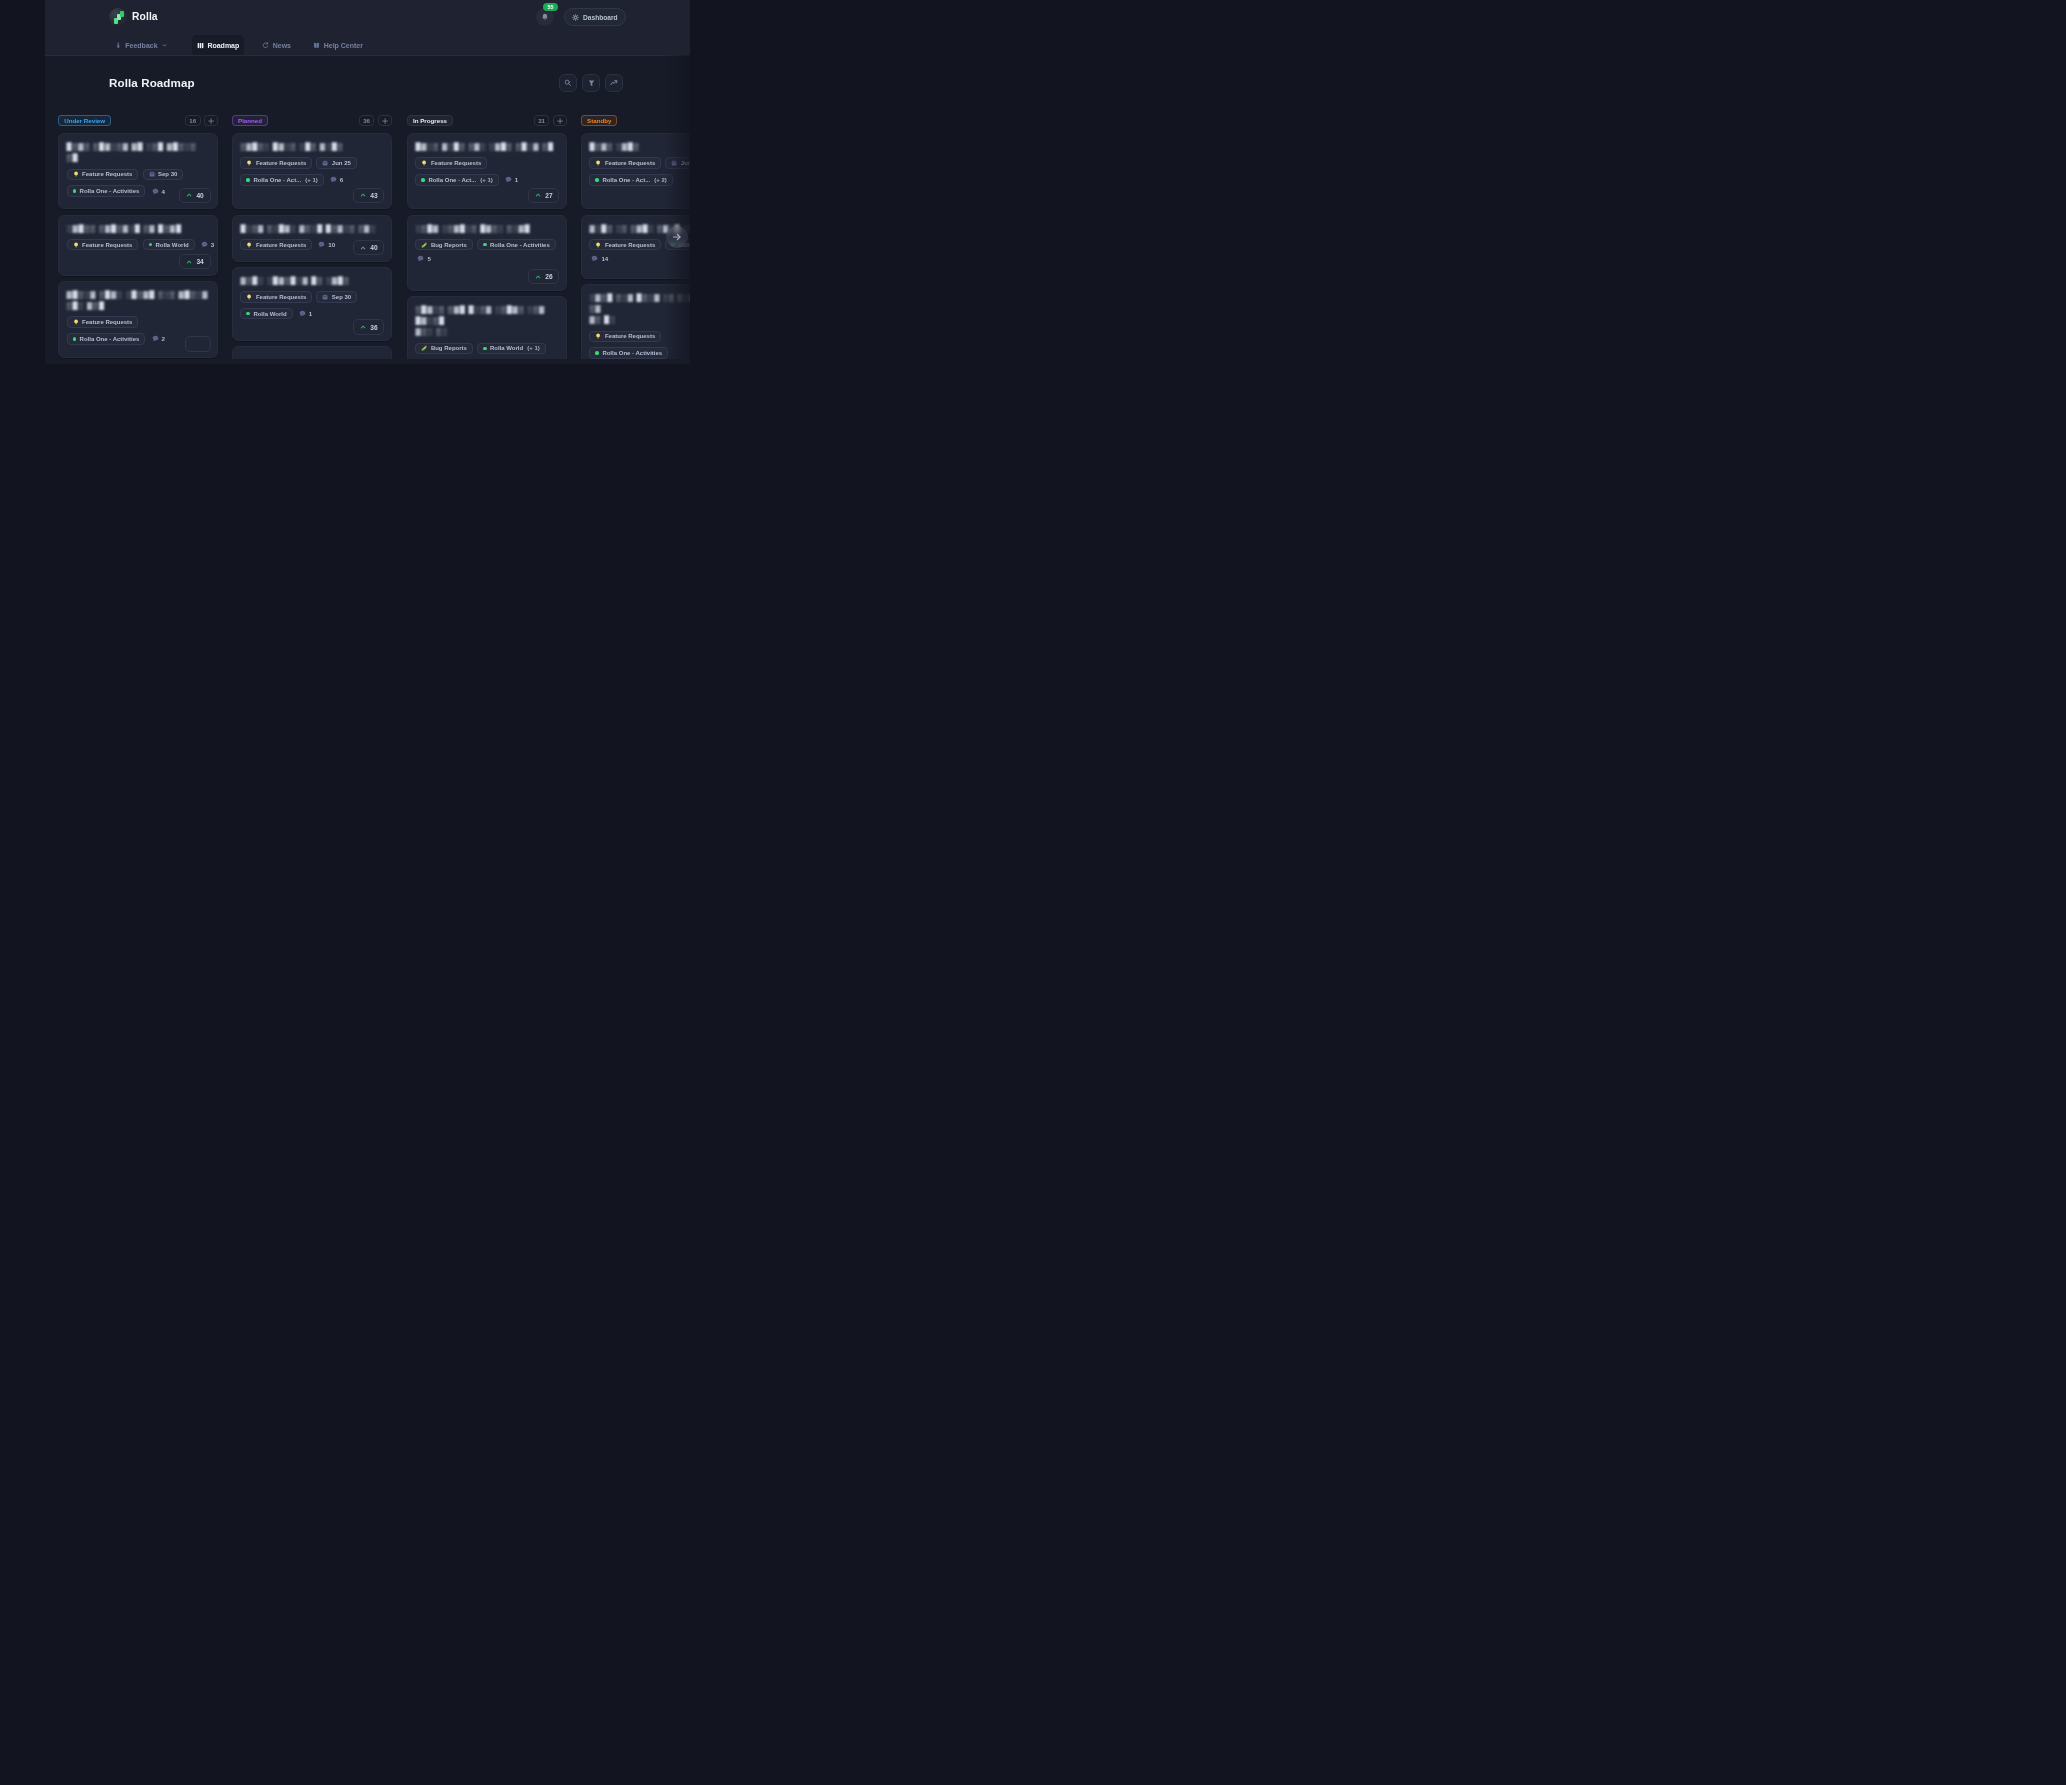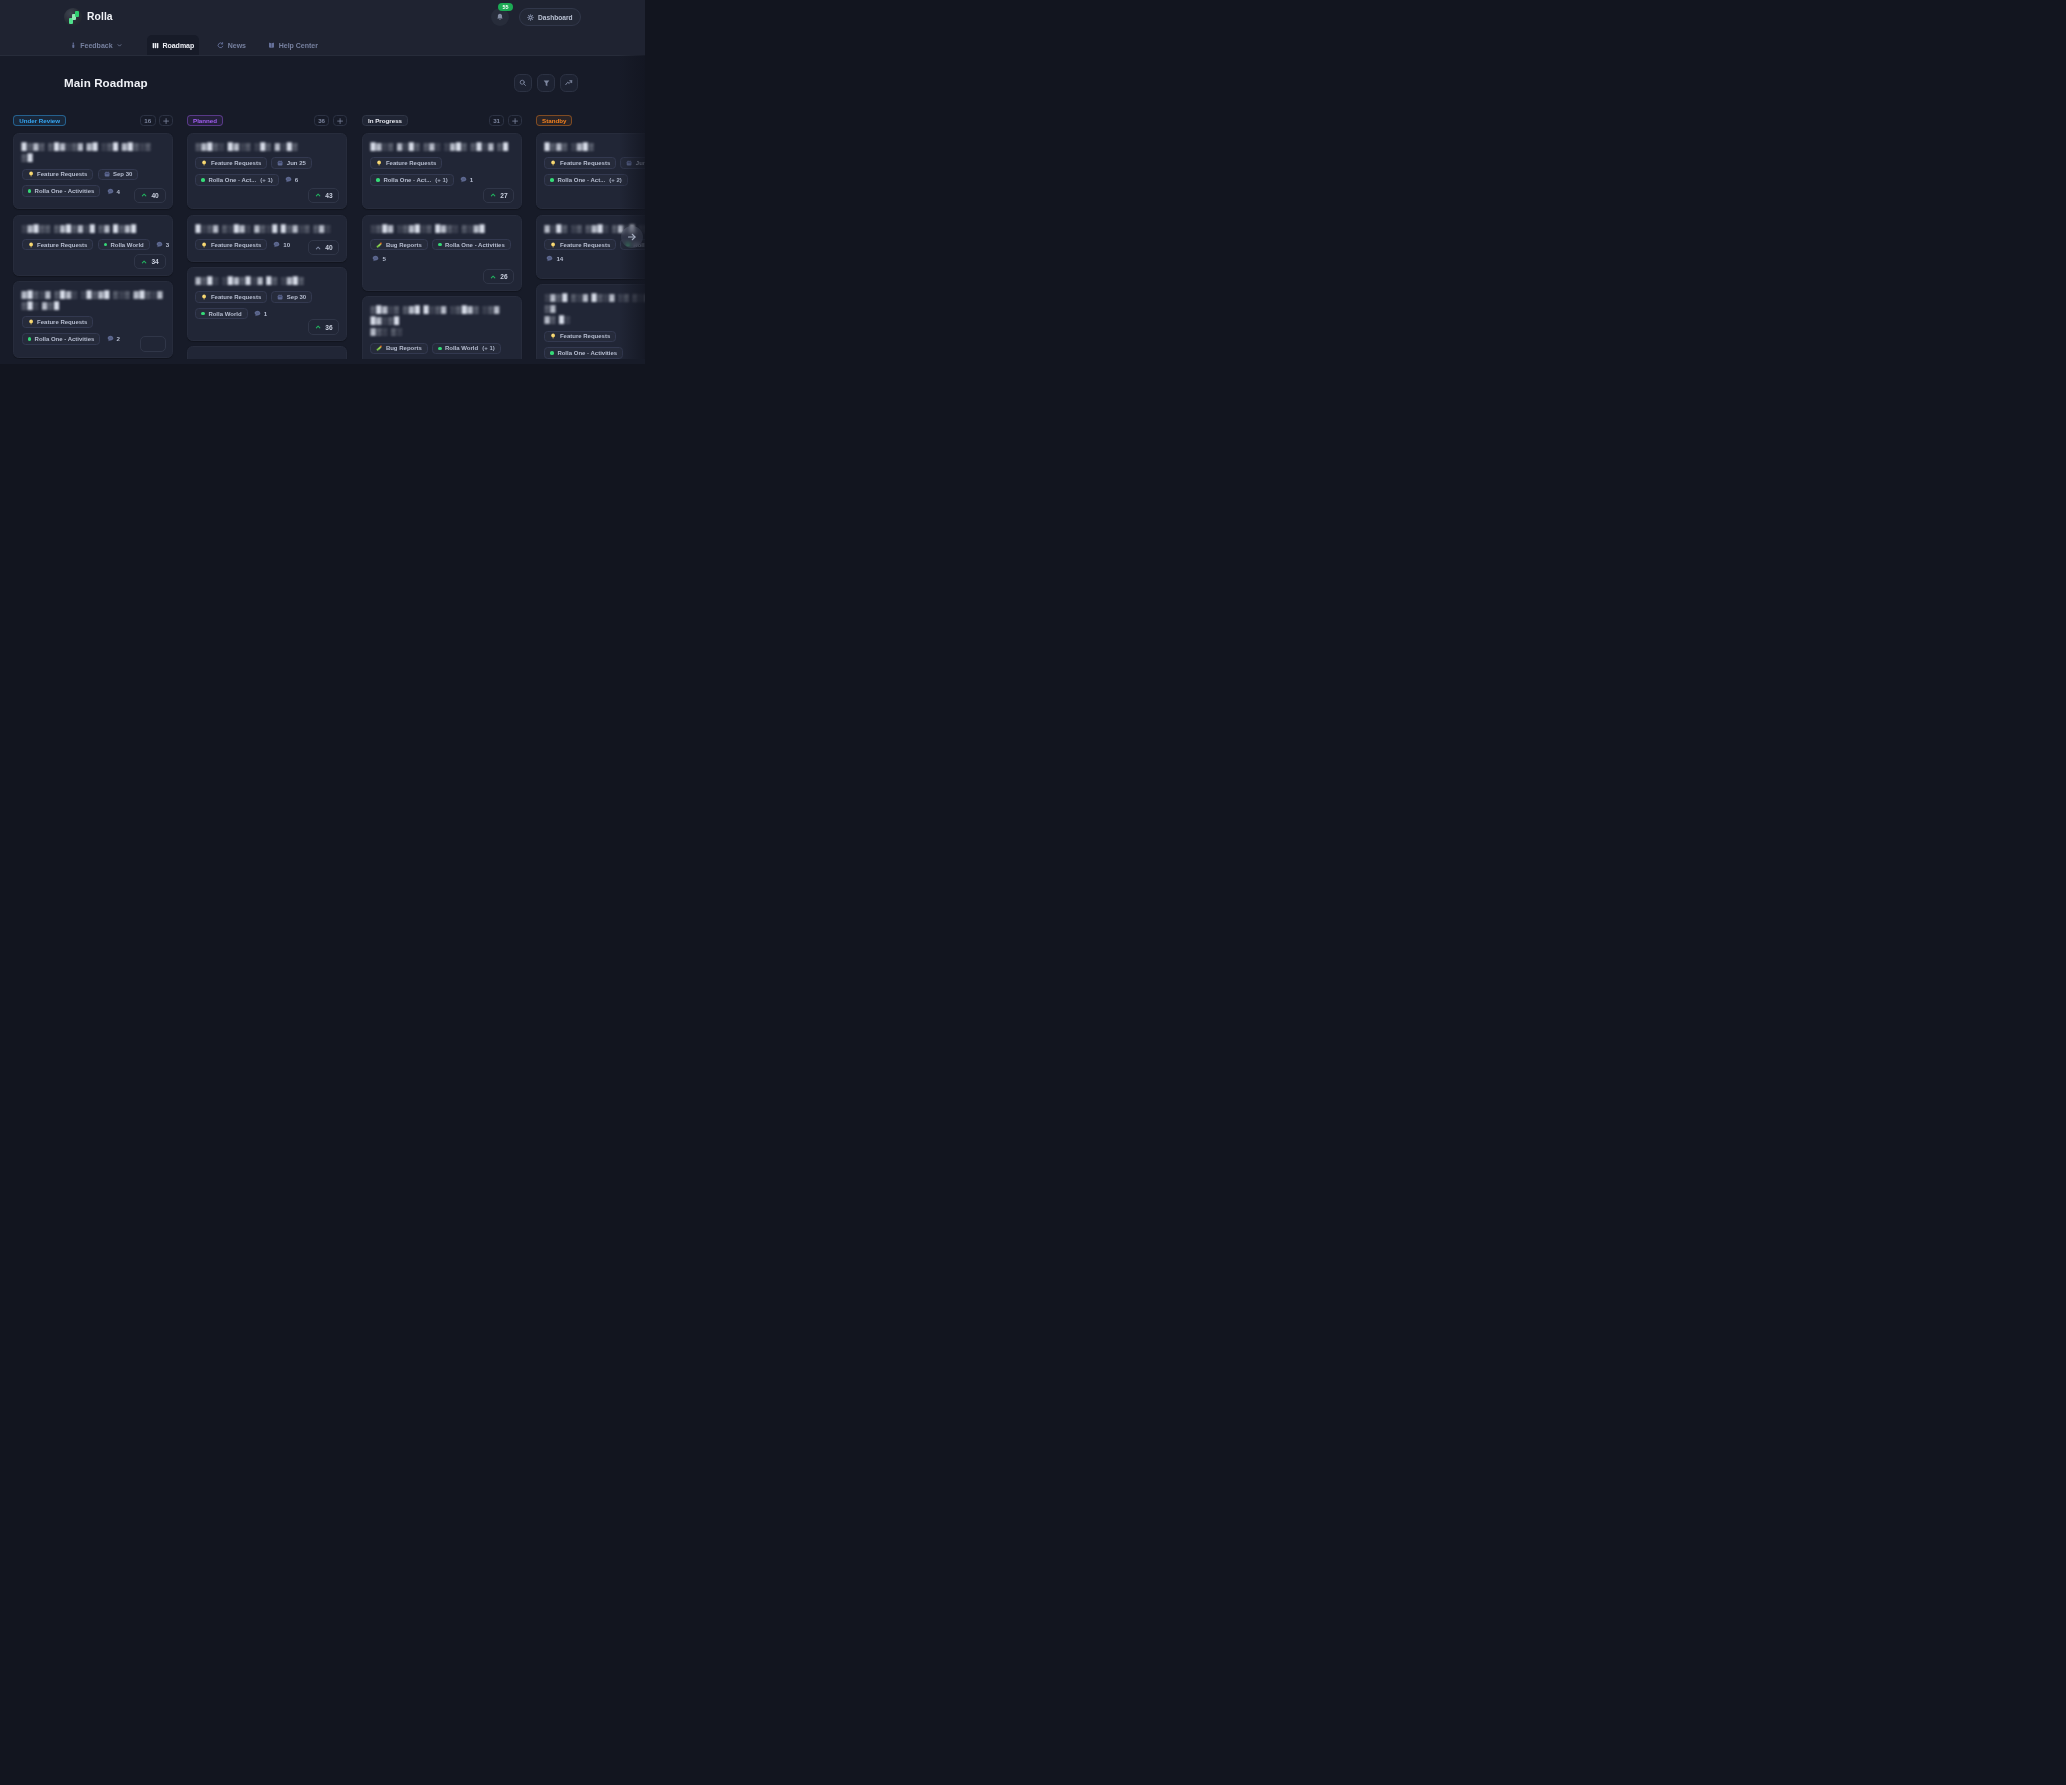--- a/index.html
+++ b/index.html
@@ -1,17 +1,17 @@
 <!DOCTYPE html>
 <html style="font-size:6.6px"><head>
 <meta charset="utf-8">
 <style>
   html,body{margin:0;padding:0;background:#12151f;}
   body{font-family:"Liberation Sans","DejaVu Sans",sans-serif;-webkit-font-smoothing:antialiased;}
-  #stage{position:relative;width:645px;height:364px;background:#171b28;overflow:hidden;}
+  #stage{position:relative;width:645px;height:364px;background:#171b28;overflow:hidden;margin-left:45px;}
 
   
   #header-band{position:absolute;left:0;top:0;width:645px;height:55px;background:#1f2331;border-bottom:0.4px solid #272c3a;}
   #logo{position:absolute;left:64px;top:8.3px;width:18px;height:18px;border-radius:50%;
     background:radial-gradient(circle at 35% 30%,#3d434f 0%,#272b34 55%,#1d2028 100%);overflow:hidden;}
   #logo .sq{position:absolute;border-radius:1px;}
   #logo .sq1{left:5px;top:9.5px;width:4.1px;height:5.8px;background:#4fe08c;}
   #logo .sq2{left:7.9px;top:6.2px;width:4.1px;height:5.4px;background:#8fe9b4;}
   #logo .sq3{left:10.7px;top:2.9px;width:4.1px;height:5.8px;background:#2ece6f;}
   #brand-name{position:absolute;left:87px;top:8.3px;height:18px;line-height:18px;color:#f2f4f8;font-size:10.3px;font-weight:800;letter-spacing:0.1px;}
@@ -144,21 +144,21 @@
       <div class="tab" id="tab-help-center">
         <span class="ticon">
           <svg width="7" height="7" viewBox="0 0 16 16" fill="currentColor">
             <path d="M7.6 3.1C6.2 1.9 4 1.6 2.3 1.9v10.5c1.7-.3 3.9 0 5.3 1.2zM8.4 3.1c1.4-1.2 3.6-1.5 5.3-1.2v10.5c-1.7-.3-3.9 0-5.3 1.2z"></path>
           </svg>
         </span>
         <span>Help Center</span>
       </div>
     </div>
 
-  <div id="page-title">Main Roadmap</div>
+  <div id="page-title">Rolla Roadmap</div>
 
   <button class="tool-btn" id="tool-search">
     <span style="display:flex">
       <svg width="7.4" height="7.4" viewBox="0 0 16 16" fill="none" stroke="currentColor" stroke-width="1.9" stroke-linecap="round">
           <circle cx="7" cy="7" r="4.4"></circle>
           <line x1="10.4" y1="10.4" x2="14" y2="14"></line>
         </svg>
     </span>
   </button>
   <button class="tool-btn" id="tool-filter">

